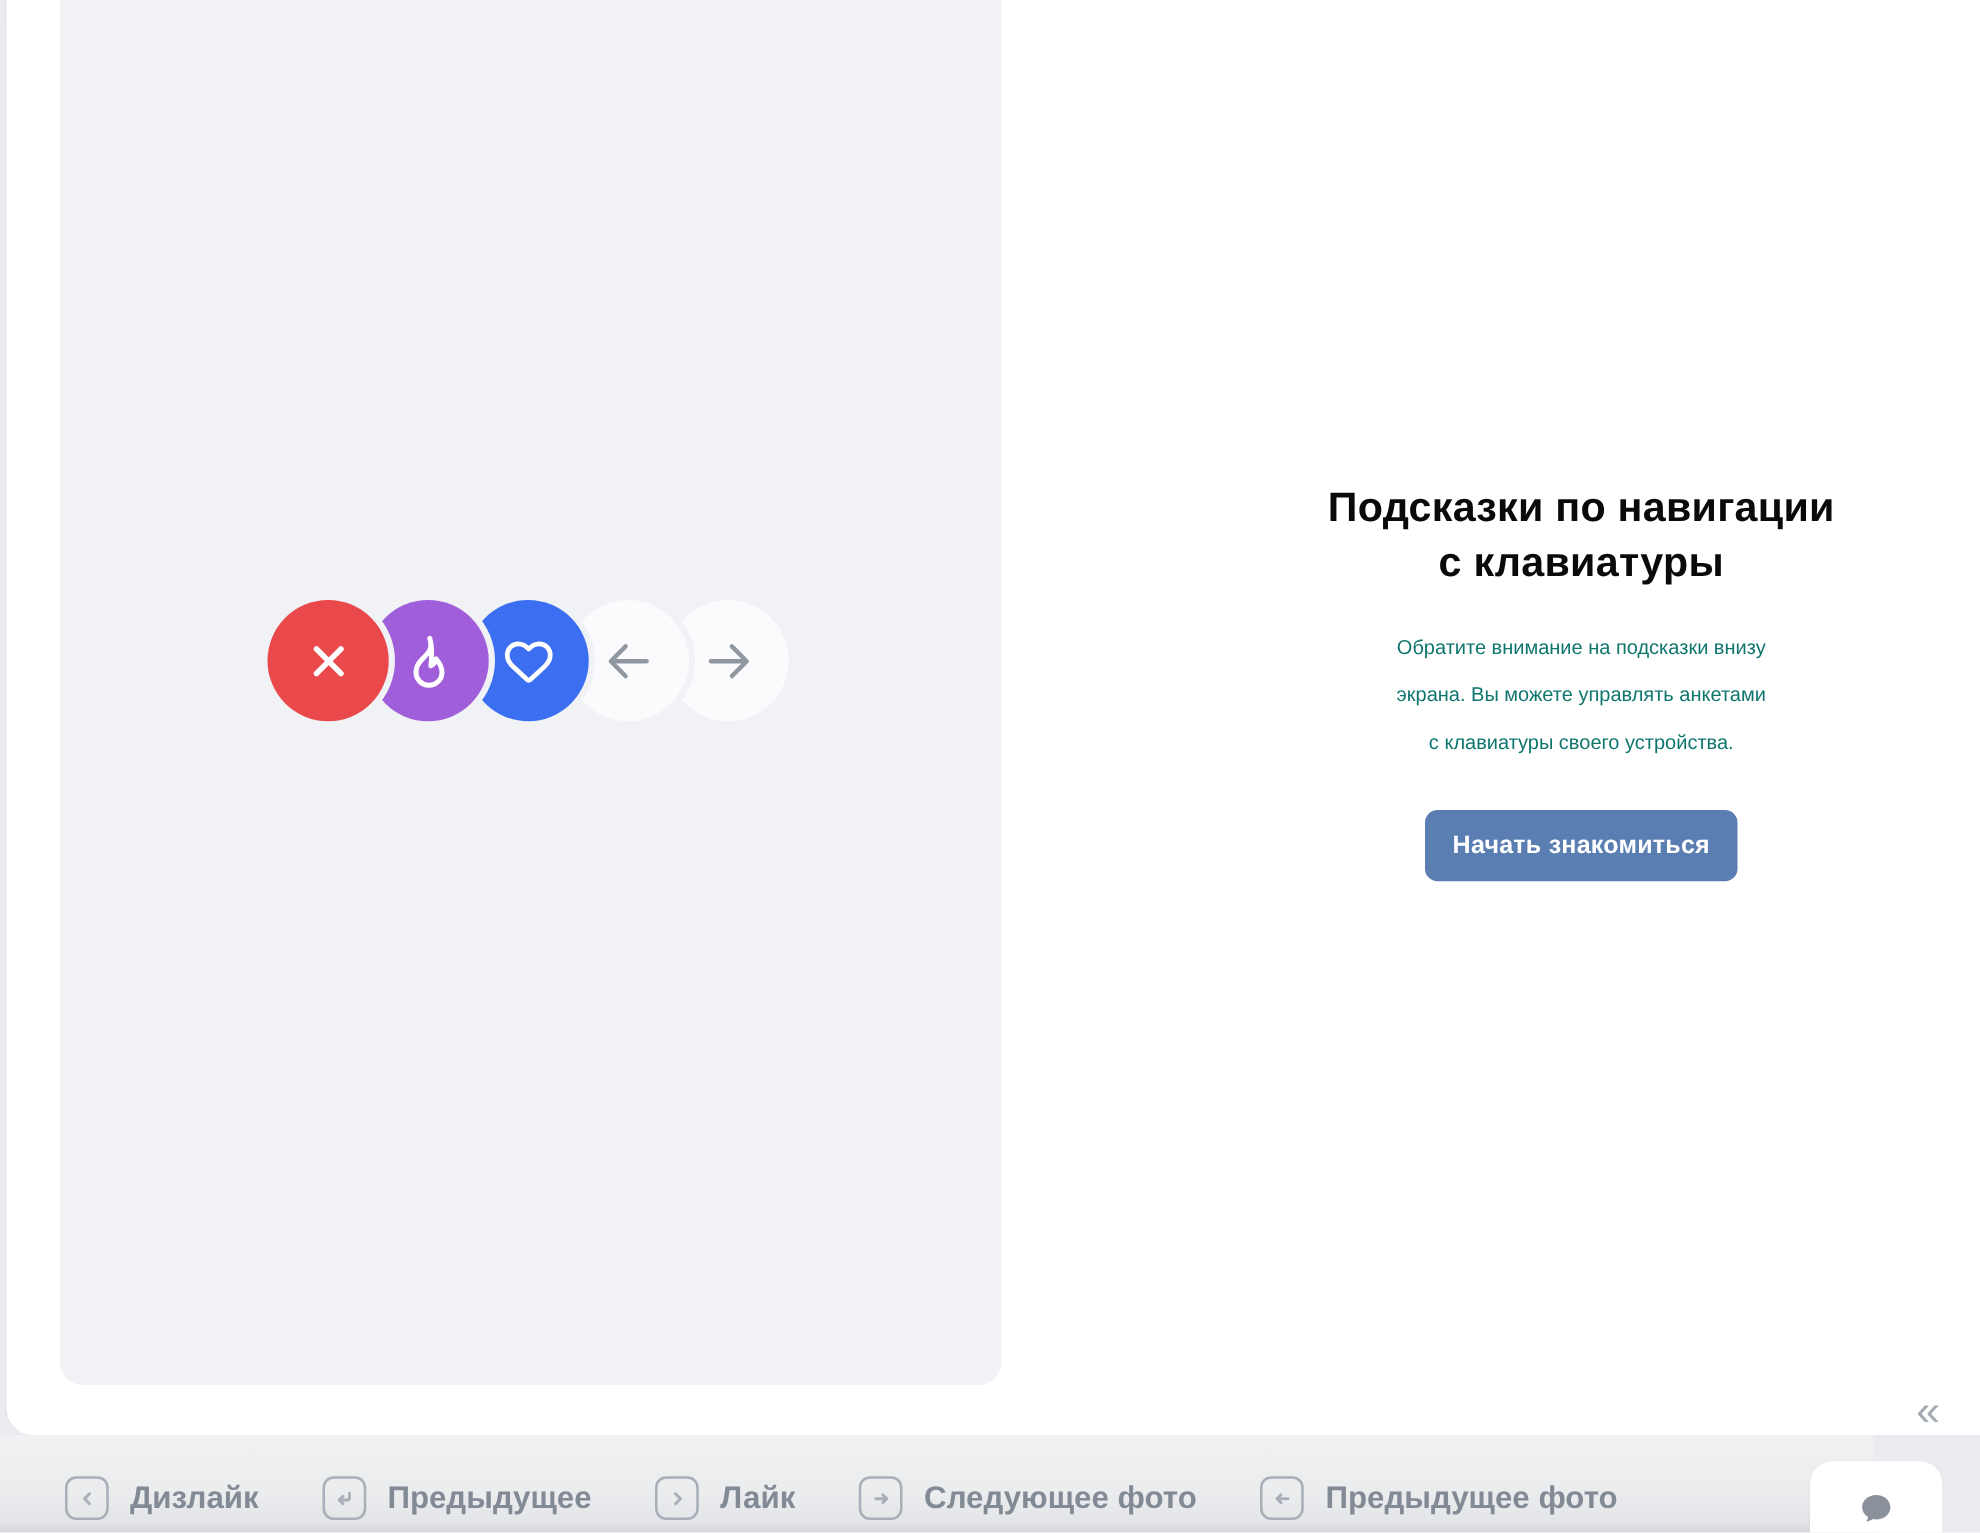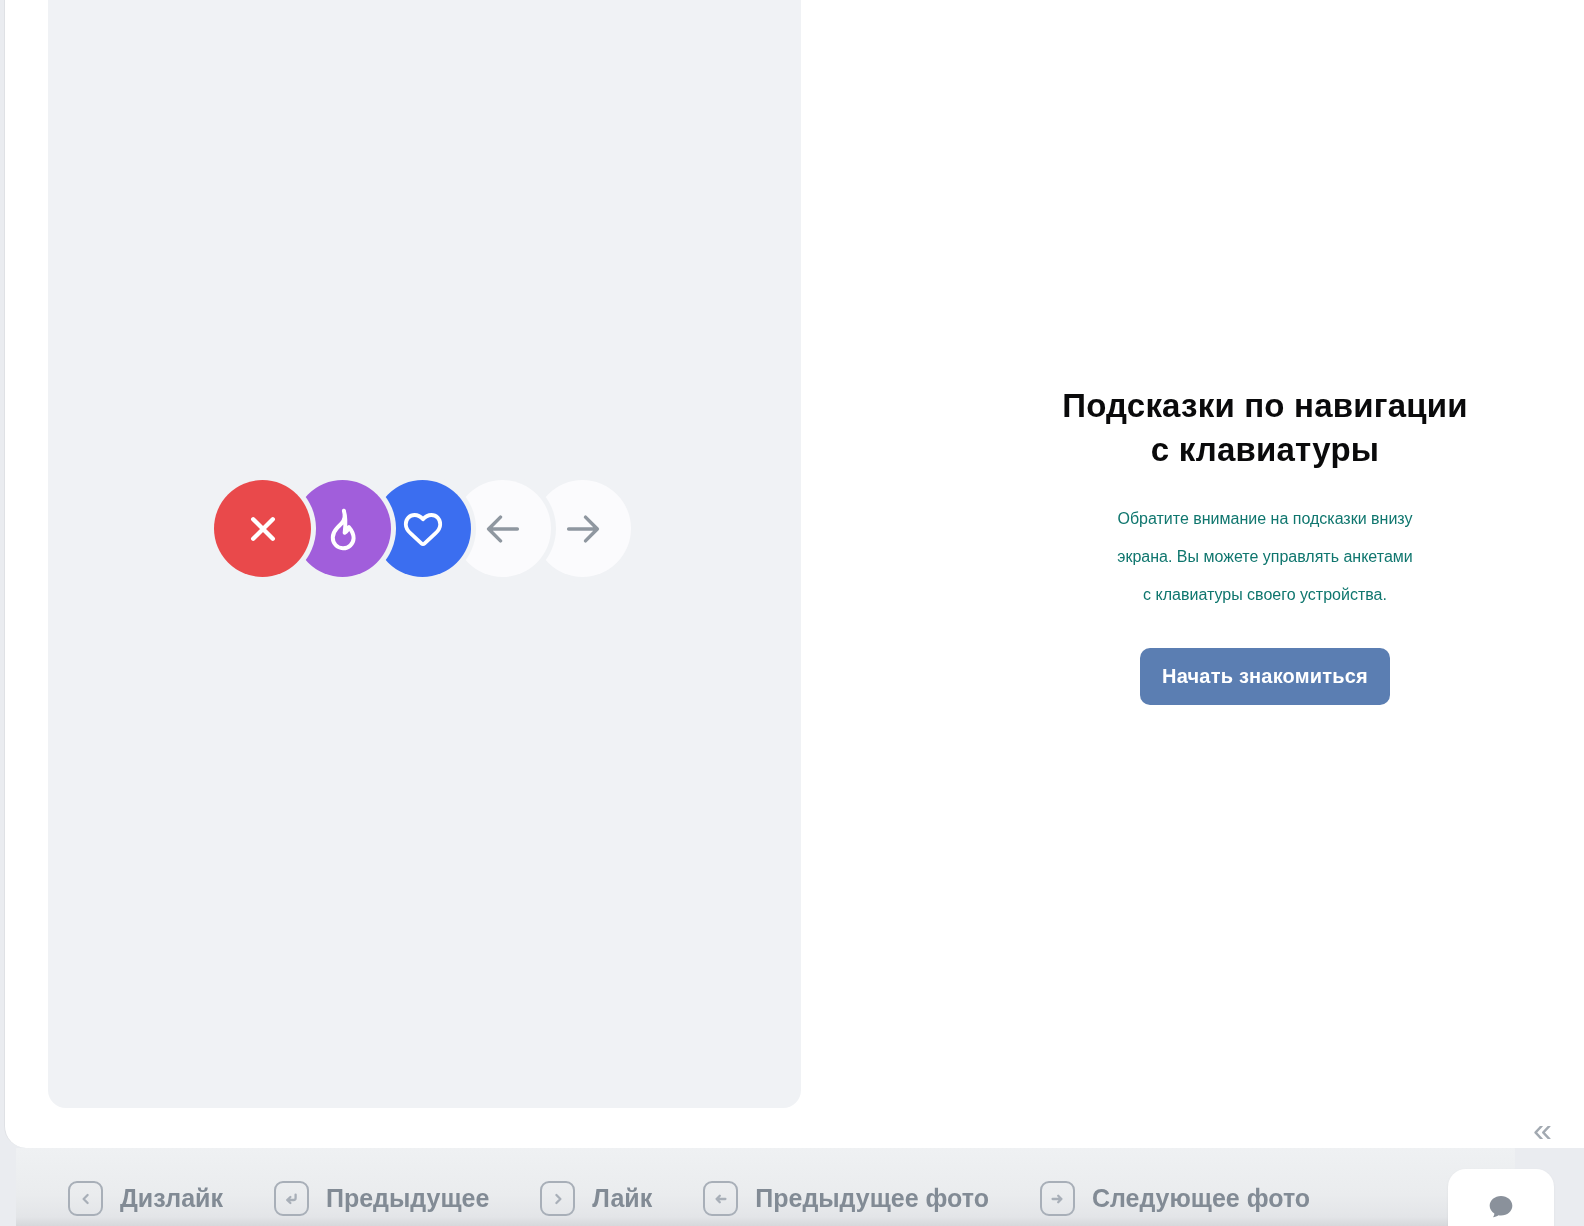--- a/index.html
+++ b/index.html
@@ -64,21 +64,21 @@
 
   
   .collapse{
     position:absolute; right:32px; top:1112px;
     font-size:34px; line-height:34px; color:#A2A9B1;
     cursor:pointer; user-select:none;
   }
 
   
   .toolbar{
-    position:absolute; left:16px; top:1148px; width:1499px; height:78px;
+    position:absolute; left:0; top:1148px; width:1499px; height:78px;
     background:linear-gradient(180deg,#EFF1F3 0%,#EAECEE 60%,#E3E5E8 88%,#D6D8DB 100%);
   }
   .toolbar-row{
     position:absolute; left:52px; top:33px;
     display:flex; align-items:center; gap:51px;
   }
   .kb-hint{ display:flex; align-items:center; gap:17px; }
   .keycap{
     width:35px; height:35px; flex:0 0 auto;
     border:2.5px solid #A8AFB8; border-radius:9px;
@@ -189,33 +189,33 @@
         <svg width="24" height="24" viewBox="0 0 24 24" fill="none">
           <path d="M10.4 8l4 4-4 4" stroke="#A8AFB8" stroke-width="2.3" stroke-linecap="round" stroke-linejoin="round"></path>
         </svg>
       </span>
       <span class="kb-label">Лайк</span>
     </div>
 
     <div class="kb-hint">
       <span class="keycap">
         <svg width="24" height="24" viewBox="0 0 24 24" fill="none">
+          <path d="M7.6 12h8.8m-3.2-3.2L16.4 12l-3.2 3.2" stroke="#A8AFB8" stroke-width="2.3" stroke-linecap="round" stroke-linejoin="round"></path>
+        </svg>
+      </span>
+      <span class="kb-label">Следующее фото</span>
+    </div>
+
+    <div class="kb-hint">
+      <span class="keycap">
+        <svg width="24" height="24" viewBox="0 0 24 24" fill="none">
           <path d="M16.4 12H7.6m3.2-3.2L7.6 12l3.2 3.2" stroke="#A8AFB8" stroke-width="2.3" stroke-linecap="round" stroke-linejoin="round"></path>
         </svg>
       </span>
       <span class="kb-label">Предыдущее фото</span>
-    </div>
-
-    <div class="kb-hint">
-      <span class="keycap">
-        <svg width="24" height="24" viewBox="0 0 24 24" fill="none">
-          <path d="M7.6 12h8.8m-3.2-3.2L16.4 12l-3.2 3.2" stroke="#A8AFB8" stroke-width="2.3" stroke-linecap="round" stroke-linejoin="round"></path>
-        </svg>
-      </span>
-      <span class="kb-label">Следующее фото</span>
     </div>
 
   </div>
 </div>
 
 <div class="chat-card">
   <span>
     <svg width="34" height="34" viewBox="0 0 24 24">
       <path d="M12 4.2c4.4 0 8 3 8 6.9 0 3.9-3.6 6.9-8 6.9-.6 0-1.2-.06-1.8-.17-.9.6-2.4 1.3-3.9 1.37.8-.9 1-2 1-2.7-2-1.25-3.3-3.2-3.3-5.4 0-3.9 3.6-6.9 8-6.9z" fill="#8A919B"></path>
     </svg>

